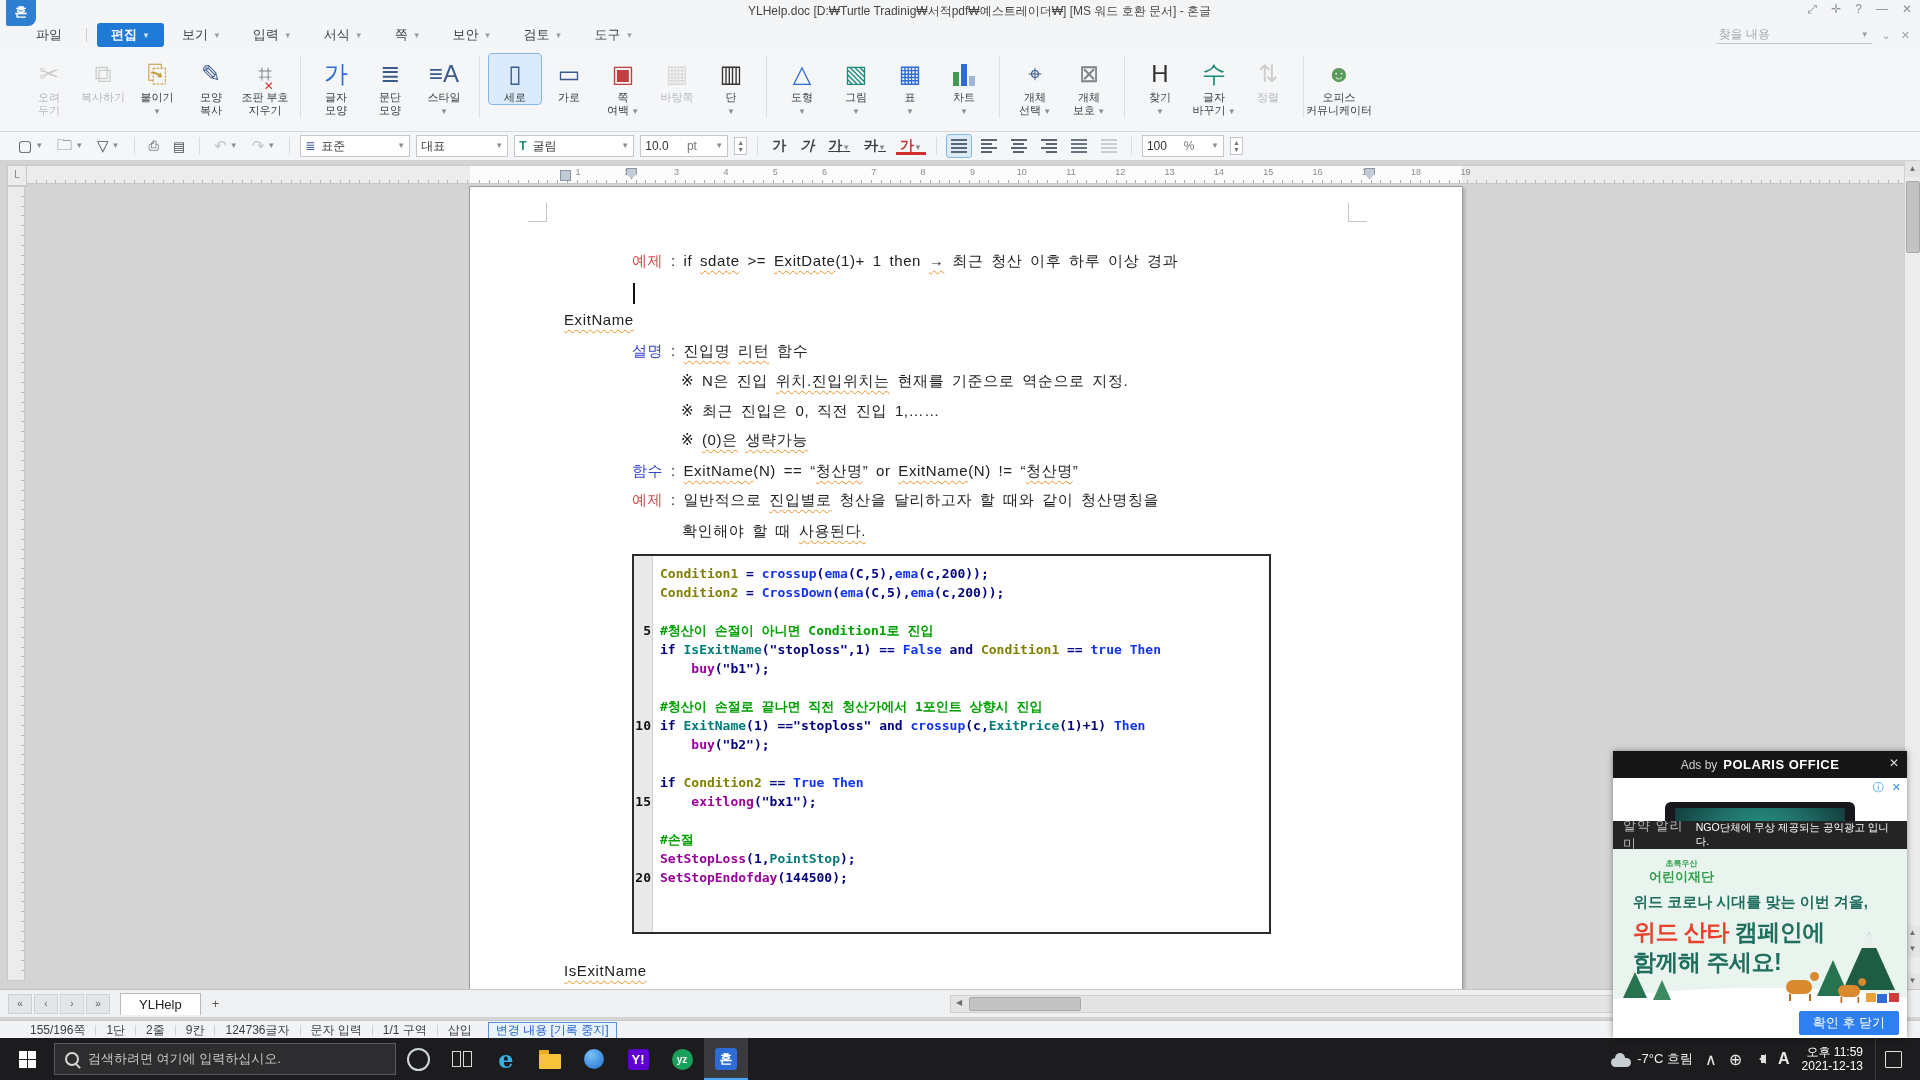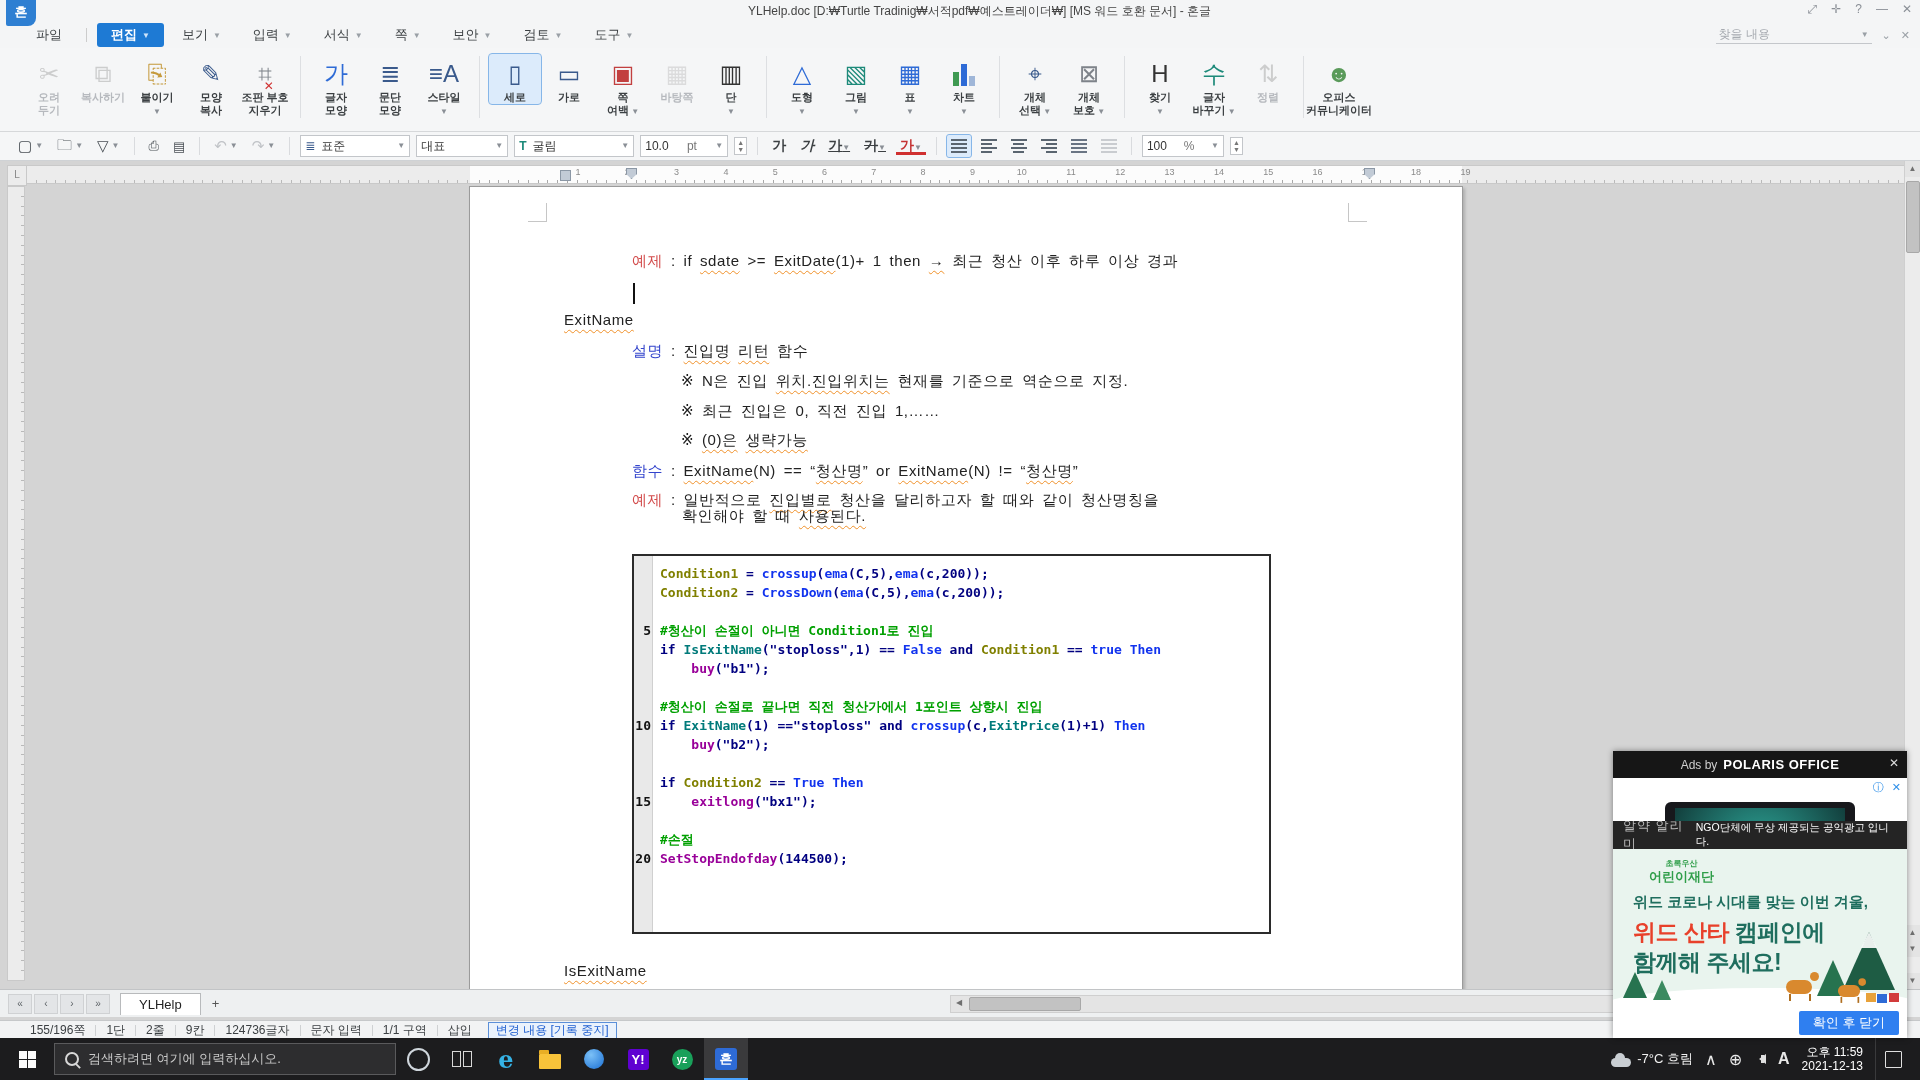--- a/index.html
+++ b/index.html
@@ -24,21 +24,21 @@
   .find-box{width:150px;height:17px;border-bottom:1px solid #c4c7cb;color:#a7abb1;font-size:12px;display:flex;justify-content:space-between;align-items:center;padding:0 3px;}
   .find-box .fb-caret{font-size:8px;color:#9aa0a6;}
   .menu-right .mr-ic{color:#9aa0a6;font-size:11px;}
   
   .bigbar{position:absolute;left:0;top:48px;width:1920px;height:84px;background:#f5f6f7;border-bottom:1px solid #d6d8da;display:flex;align-items:flex-start;padding-left:14px;box-sizing:border-box;}
   .tb-group{display:flex;align-items:flex-start;padding:6px 8px 0 8px;}
   .tb-divider{width:1px;height:62px;background:#dddfe2;margin-top:8px;}
   .tb-item{width:52px;display:flex;flex-direction:column;align-items:center;margin:0 1px;border-radius:3px;padding-top:3px;}
   .tb-item.selected{background:#dcebfb;outline:1px solid #86b6e8;}
   .tb-ic{height:34px;display:flex;align-items:center;justify-content:center;font-size:24px;line-height:1;position:relative;}
-  .tb-lbl{font-size:11px;line-height:13px;text-align:center;color:#3c4043;white-space:nowrap;font-weight:bold;}
+  .tb-lbl{font-size:11px;line-height:13px;text-align:center;color:#3c4043;white-space:nowrap;}
   .tb-item.disabled .tb-lbl{color:#b6b9be;}
   .tb-item.disabled .tb-ic{opacity:.35;filter:grayscale(1);}
   .tb-caret{font-size:8px;color:#8a8f96;line-height:8px;}
   .c-gray{color:#7e838a}.c-navy{color:#3a5a8c}.c-blue{color:#2e6bd6}.c-teal{color:#1d8a7a}
   .c-red{color:#c24040}.c-amber{color:#c59a3d}.c-green{color:#5a9a5a}.c-dark{color:#333}.c-pink{color:#d8a0a0}
   .ic-x{position:absolute;right:-2px;bottom:-1px;color:#d03030;font-size:12px;font-weight:bold;}
   .ic-bars{display:flex;align-items:flex-end;gap:2px;height:24px;}
   .ic-bars i{display:block;width:6px;background:#3f9a52;}
   .ic-bars i:nth-child(2){background:#2e6bd6;height:22px;}
   .ic-bars i:nth-child(1){height:14px;}
@@ -512,21 +512,21 @@
       <div class="cmark tr" style="left:878px;top:16px"></div>
       <div id="doc-text">
           <div class="doc-line" style="left: 162px; top: 65px;"><span class="r">예제</span><span class="k"> : if </span><span class="ku">sdate</span><span class="k"> &gt;= </span><span class="ku">ExitDate</span><span class="k">(1)+ 1 then </span><span class="kbu">→</span><span class="k"> 최근 청산 이후 하루 이상 경과</span></div>
           <div class="doc-line" style="left: 94px; top: 124px;"><span class="ku">ExitName</span></div>
           <div class="doc-line" style="left: 162px; top: 155px;"><span class="b">설명</span><span class="k"> : </span><span class="ku">진입명</span><span class="k"> </span><span class="ku">리턴</span><span class="k"> 함수</span></div>
           <div class="doc-line" style="left: 211px; top: 185px;"><span class="k">※ N은 진입 </span><span class="ku">위치.진입위치는</span><span class="k"> 현재를 기준으로 역순으로 지정.</span></div>
           <div class="doc-line" style="left: 211px; top: 215px;"><span class="k">※ 최근 진입은 0, 직전 진입 1,……</span></div>
           <div class="doc-line" style="left: 211px; top: 244px;"><span class="k">※ </span><span class="ku">(0)은</span><span class="k"> </span><span class="ku">생략가능</span></div>
           <div class="doc-line" style="left: 162px; top: 275px;"><span class="b">함수</span><span class="k"> : </span><span class="ku">ExitName</span><span class="k">(N) == “</span><span class="ku">청산명</span><span class="k">” or </span><span class="ku">ExitName</span><span class="k">(N) != “</span><span class="ku">청산명</span><span class="k">”</span></div>
           <div class="doc-line" style="left: 162px; top: 304px;"><span class="r">예제</span><span class="k"> : 일반적으로 </span><span class="ku">진입별로</span><span class="k"> 청산을 달리하고자 할 때와 같이 청산명칭을</span></div>
-          <div class="doc-line" style="left: 212px; top: 320px;"><span class="k">확인해야 할 때 </span><span class="ku">사용된다.</span></div>
+          <div class="doc-line" style="left: 212px; top: 335px;"><span class="k">확인해야 할 때 </span><span class="ku">사용된다.</span></div>
           <div class="doc-line" style="left: 94px; top: 775px;"><span class="ku">IsExitName</span></div>
         </div>
       <div class="caret" style="left:163px;top:96px;height:21px"></div>
 
       <div class="codebox">
         <div class="code-gutter"></div>
         <div class="code-lines" id="code-lines">
             <div class="code-row"><span class="lnum"></span><span class="cd-o">Condition1</span><span class="cd-n"> = </span><span class="cd-b">crossup</span><span class="cd-n">(</span><span class="cd-b">ema</span><span class="cd-n">(C,5),</span><span class="cd-b">ema</span><span class="cd-n">(c,200));</span></div>
             <div class="code-row"><span class="lnum"></span><span class="cd-o">Condition2</span><span class="cd-n"> = </span><span class="cd-b">CrossDown</span><span class="cd-n">(</span><span class="cd-b">ema</span><span class="cd-n">(C,5),</span><span class="cd-b">ema</span><span class="cd-n">(c,200));</span></div>
             <div class="code-row"><span class="lnum"></span>&nbsp;</div>
@@ -535,20 +535,21 @@
             <div class="code-row"><span class="lnum"></span><span class="cd-n">    </span><span class="cd-p">buy</span><span class="cd-n">("b1");</span></div>
             <div class="code-row"><span class="lnum"></span>&nbsp;</div>
             <div class="code-row"><span class="lnum"></span><span class="cd-g">#청산이 손절로 끝나면 직전 청산가에서 </span><span class="cd-gb">1</span><span class="cd-g">포인트 상향시 진입</span></div>
             <div class="code-row"><span class="lnum">10</span><span class="cd-nb">if </span><span class="cd-t">ExitName</span><span class="cd-n">(1) =="stoploss"</span><span class="cd-nb"> and </span><span class="cd-b">crossup</span><span class="cd-n">(c,</span><span class="cd-t">ExitPrice</span><span class="cd-n">(1)+1) </span><span class="cd-bb">Then</span></div>
             <div class="code-row"><span class="lnum"></span><span class="cd-n">    </span><span class="cd-p">buy</span><span class="cd-n">("b2");</span></div>
             <div class="code-row"><span class="lnum"></span>&nbsp;</div>
             <div class="code-row"><span class="lnum"></span><span class="cd-nb">if </span><span class="cd-o">Condition2</span><span class="cd-n"> == </span><span class="cd-bb">True</span><span class="cd-n"> </span><span class="cd-bb">Then</span></div>
             <div class="code-row"><span class="lnum">15</span><span class="cd-n">    </span><span class="cd-p">exitlong</span><span class="cd-n">("bx1");</span></div>
             <div class="code-row"><span class="lnum"></span>&nbsp;</div>
             <div class="code-row"><span class="lnum"></span><span class="cd-g">#손절</span></div>
+            <div class="code-row"><span class="lnum"></span><span class="cd-p">SetStopLoss</span><span class="cd-n">(1,</span><span class="cd-t">PointStop</span><span class="cd-n">);</span></div>
             <div class="code-row"><span class="lnum">20</span><span class="cd-p">SetStopEndofday</span><span class="cd-n">(144500);</span></div>
           </div>
       </div>
     </div>
 
     <div class="vscroll">
       <span class="vs-btn" style="top:0">▲</span>
       <div class="vs-thumb"></div>
       <span class="vs-btn" style="bottom:48px">▲</span>
       <span class="vs-btn" style="bottom:32px">▼</span>

